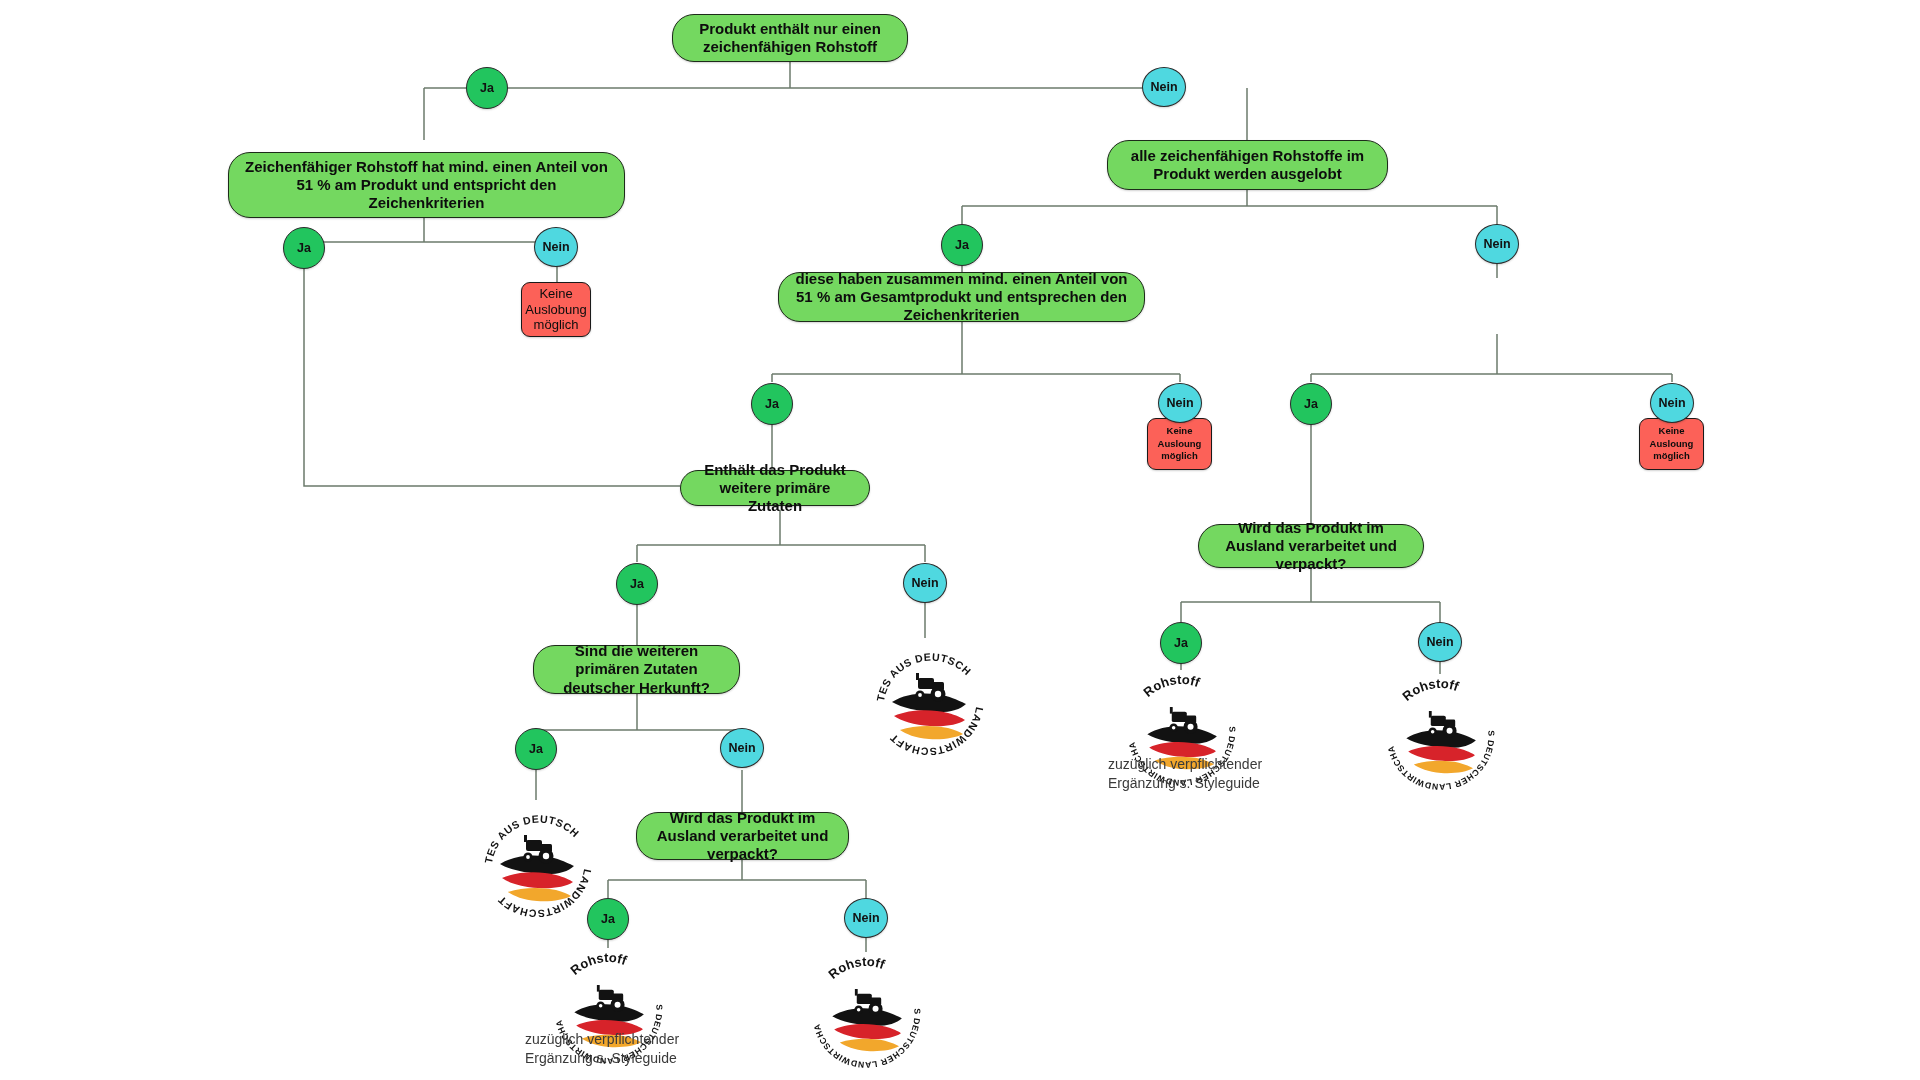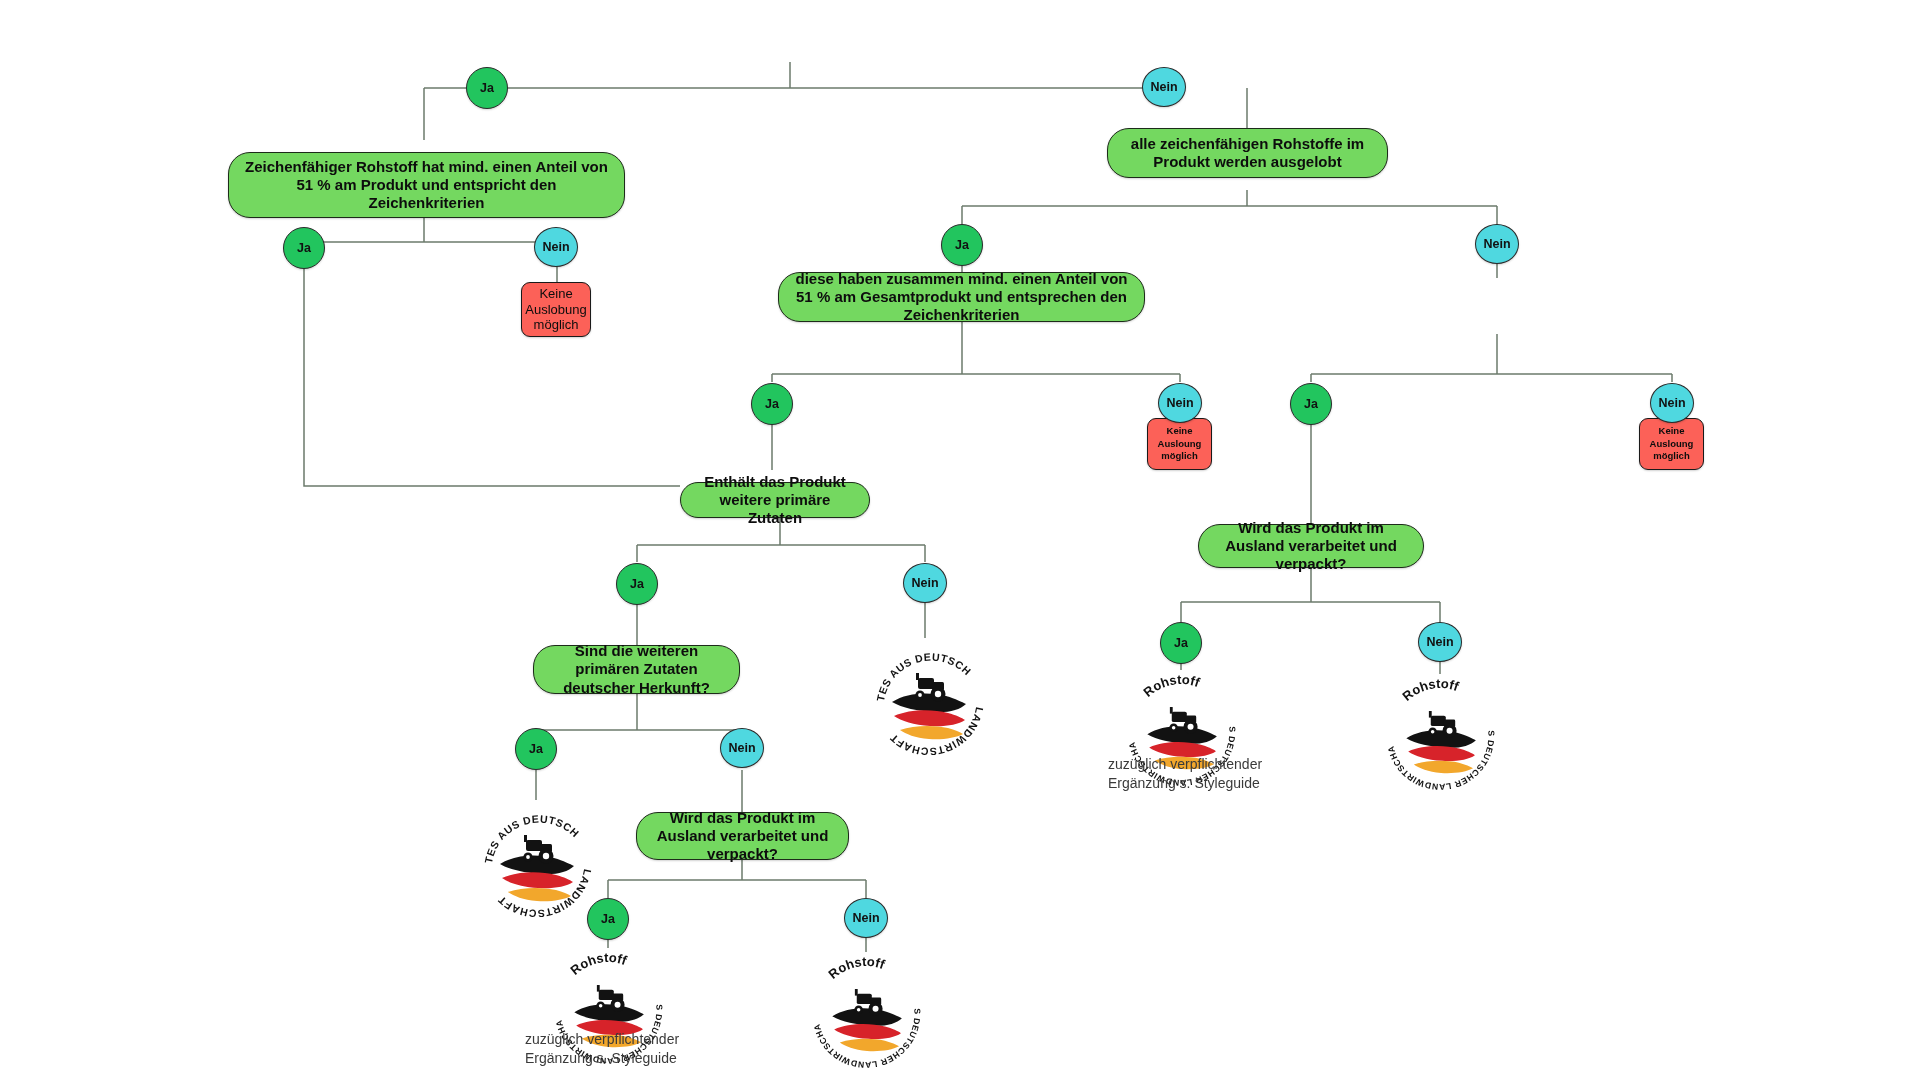--- a/index.html
+++ b/index.html
@@ -207,47 +207,50 @@
           <circle cx="70" cy="54" r="7.5"></circle>
           <circle cx="70" cy="54" r="3.2" fill="#ffffff"></circle>
           <circle cx="52" cy="55" r="4.6"></circle>
           <circle cx="52" cy="55" r="1.9" fill="#ffffff"></circle>
           <rect x="48" y="33" width="3" height="7"></rect>
         </g>
       </g>
     </defs>
   </svg>
 
+  <div class="node green" style="left:672px; top:14px; width:236px; height:48px;">
+    <span>Produkt enthält nur einen zeichenfähigen Rohstoff</span>
+  </div>
 
   <div class="node green" style="left:228px; top:152px; width:397px; height:66px;">
     <span>Zeichenfähiger Rohstoff hat mind. einen Anteil von 51 % am Produkt und entspricht den Zeichenkriterien</span>
   </div>
 
-  <div class="node green" style="left:1107px; top:128px; width:281px; height:50px;">
+  <div class="node green" style="left:1107px; top:140px; width:281px; height:50px;">
     <span>alle zeichenfähigen Rohstoffe im Produkt werden ausgelobt</span>
   </div>
 
   <div class="node red big" style="left:521px; top:282px; width:70px; height:55px;">
     <span>Keine Auslobung möglich</span>
   </div>
 
   <div class="node green" style="left:778px; top:272px; width:367px; height:50px;">
     <span>diese haben zusammen mind. einen Anteil von 51 % am Gesamtprodukt und entsprechen den Zeichenkriterien</span>
   </div>
 
 
   <div class="node red small" style="left:1147px; top:418px; width:65px; height:52px;">
     <span>Keine Ausloung möglich</span>
   </div>
 
   <div class="node red small" style="left:1639px; top:418px; width:65px; height:52px;">
     <span>Keine Ausloung möglich</span>
   </div>
 
-  <div class="node green" style="left:680px; top:482px; width:190px; height:36px;">
+  <div class="node green" style="left:680px; top:470px; width:190px; height:36px;">
     <span>Enthält das Produkt weitere primäre Zutaten</span>
   </div>
 
   <div class="node green" style="left:1198px; top:524px; width:226px; height:44px;">
     <span>Wird das Produkt im Ausland verarbeitet und verpackt?</span>
   </div>
 
   <div class="node green" style="left:533px; top:645px; width:207px; height:49px;">
     <span>Sind die weiteren primären Zutaten deutscher Herkunft?</span>
   </div>

